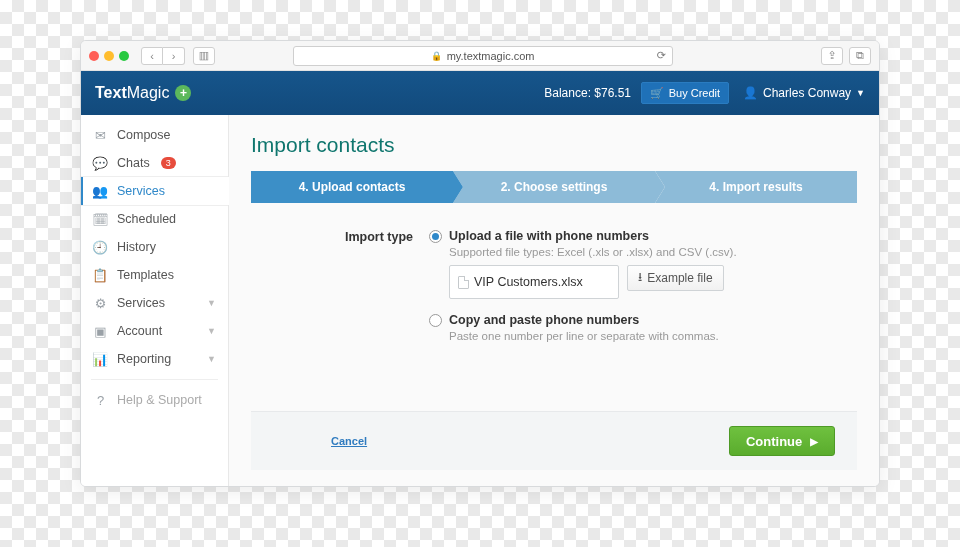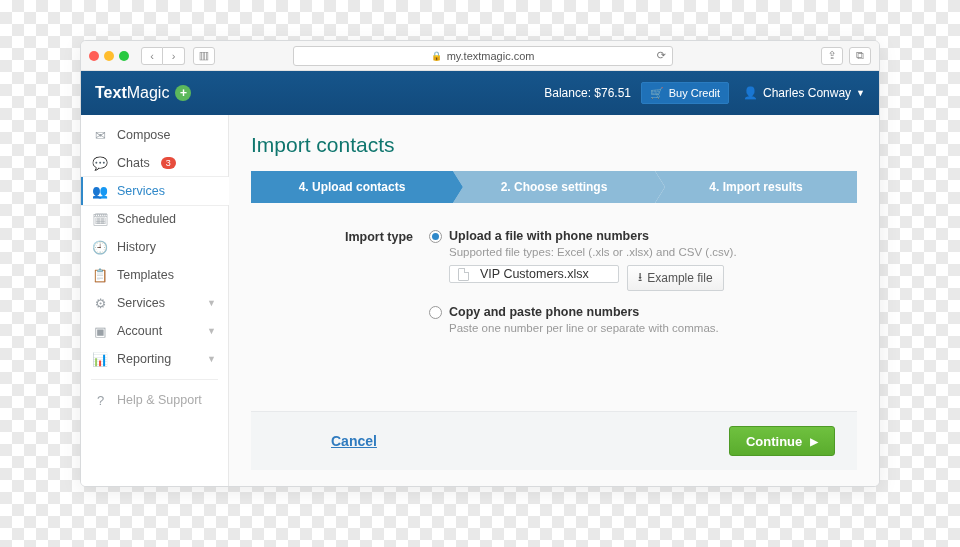--- a/index.html
+++ b/index.html
@@ -80,28 +80,28 @@
   .panel{background:#fafafa; padding:8px 0 0}
   .row{display:flex; margin-bottom:8px}
   .lbl{width:178px; text-align:right; padding-right:16px; font-size:12.5px; font-weight:700; color:#333; padding-top:1px}
   .col{flex:1; font-size:12.5px; color:#333}
   .radio-row{display:flex;align-items:flex-end;gap:7px}
   .radio{width:13px;height:13px;border:1px solid #999;border-radius:50%;display:inline-flex;align-items:center;justify-content:center;background:#fff}
   .radio.sel::after{content:"";width:7px;height:7px;border-radius:50%;background:#2f88c9}
   .radio-lbl{font-weight:700}
   .hint{color:#999;font-size:11.5px; margin:3px 0 7px 20px}
   .filerow{display:flex;gap:8px;margin-left:20px}
-  .filebox{width:170px;height:18px;border:1px solid #cfd3d6;background:#fff;border-radius:2px;display:flex;align-items:center;padding:8px 8px;gap:11px}
+  .filebox{width:170px;height:18px;border:1px solid #cfd3d6;background:#fff;border-radius:2px;display:flex;align-items:center;padding:16px 8px;gap:5px}
   .fileicon{width:11px;height:13px;border:1px solid #c5c9cc; border-radius:1px; position:relative}
   .fileicon::after{content:"";position:absolute;right:-1px;top:-1px;width:4px;height:4px;background:#fff;border-left:1px solid #c5c9cc;border-bottom:1px solid #c5c9cc}
   .exbtn{height:26px;border:1px solid #cfd3d6;background:linear-gradient(#fefefe,#f1f1f1);border-radius:2px;padding:0 10px;display:flex;align-items:center;gap:5px;color:#555;font-size:12px;cursor:pointer}
   .opt2{margin-top:14px}
   
   .footer{margin-top:auto; border-top:1px solid #e7e9eb; background:#f3f5f6; padding:14px 22px; display:flex;align-items:center}
-  .cancel{color:#2f7bbf; font-size:14px; font-weight:600; cursor:pointer; margin-left:58px; text-decoration: underline;}
+  .cancel{color:#2f7bbf; font-size:11px; font-weight:600; cursor:pointer; margin-left:58px; text-decoration: underline;}
   .continue{margin-left:auto; background:linear-gradient(#6fc13f,#5aac2d); color:#fff; border:1px solid #4e9a26; height:30px; padding:8px 16px; border-radius:3px; font-size:13px; font-weight:600; display:flex;align-items:center;gap:8px;cursor:pointer}
   .continue .arr{font-size:10px}
 </style>
 </head>
 <body>
 
 <div class="window">
 
   <div class="browserbar">
     <div class="traffic">

